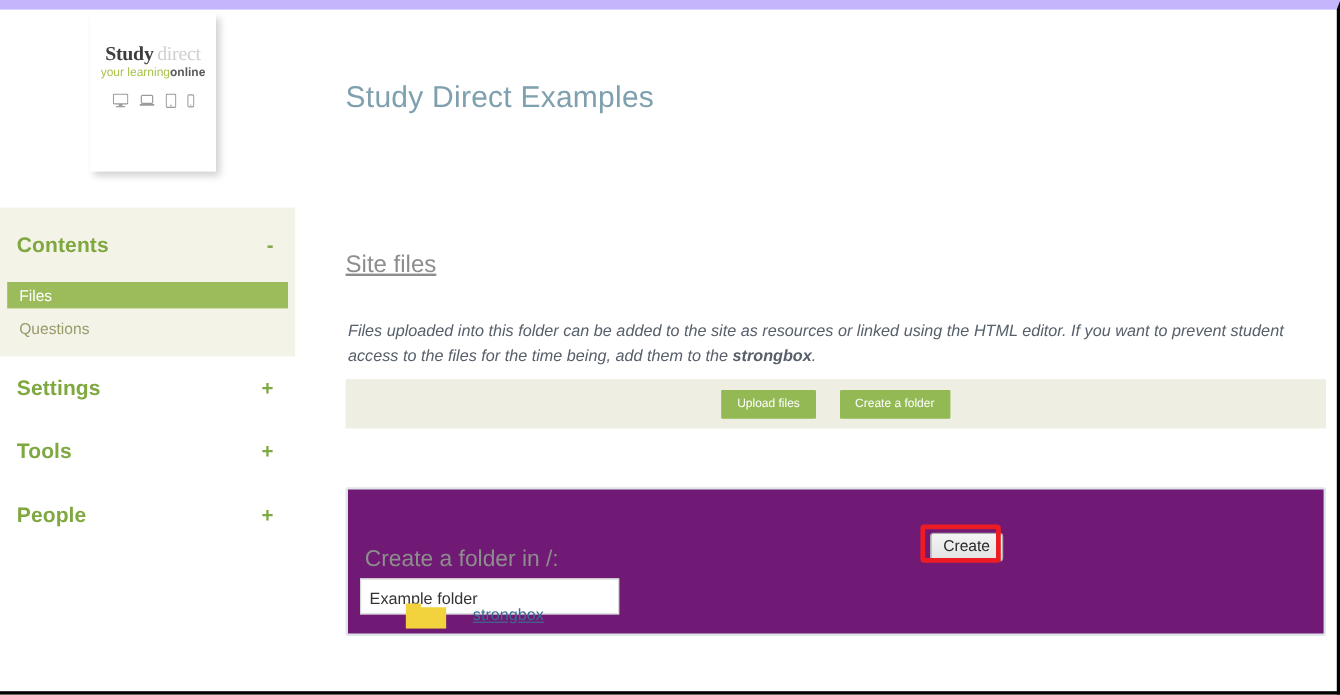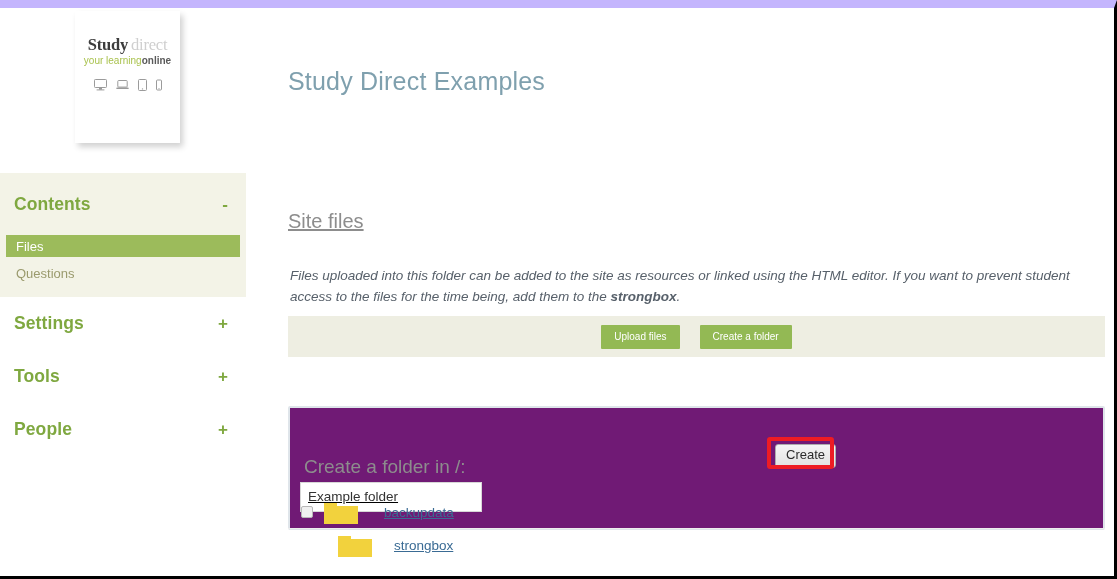--- a/index.html
+++ b/index.html
@@ -217,28 +217,27 @@
     top: 30px;
     font-size: 19px;
     color: #8d8d8d;
     font-weight: normal;
     line-height: 1;
   }
   .form-row {
     position: absolute;
     left: 10px;
     top: 74px;
-    width: 182px;
+    width: 216px;
     height: 30px;
     box-sizing: border-box;
     border: 1px solid #d7d7d7;
     background: #ffffff;
     display: flex;
-    align-items: flex-start;
-    text-decoration: underline;
+    align-items: flex-end;
   }
   .folder-input {
     border: 0;
     outline: none;
     background: transparent;
     font-family: "Liberation Sans", sans-serif;
     font-size: 13.5px;
     color: #333333;
     padding: 0 0 0 7px;
     width: 100%;
@@ -409,31 +408,20 @@
       <div class="form-row">
         <input class="folder-input" type="text" value="Example folder" style="">
       </div>
     </section>
 
     <button class="create-btn">Create</button>
     <div class="annot-box"></div>
 
     <div class="file-list">
 
-      <div class="file-row">
-        <span class="cb-cell">
-          <span class="cb"></span>
-        </span>
-        <span class="folder-ico">
-          <svg width="34" height="24" viewBox="0 0 34 24">
-            <path d="M0 3 h13 v3 h21 v18 H0 Z" fill="#f2d23d"></path>
-          </svg>
-        </span>
-        <a class="file-link">backupdata</a>
-      </div>
 
       <div class="file-row last indented">
         <span class="cb-cell">
           <span class="cb hidden"></span>
         </span>
         <span class="folder-ico">
           <svg width="34" height="24" viewBox="0 0 34 24">
             <path d="M0 3 h13 v3 h21 v18 H0 Z" fill="#f2d23d"></path>
           </svg>
         </span>

